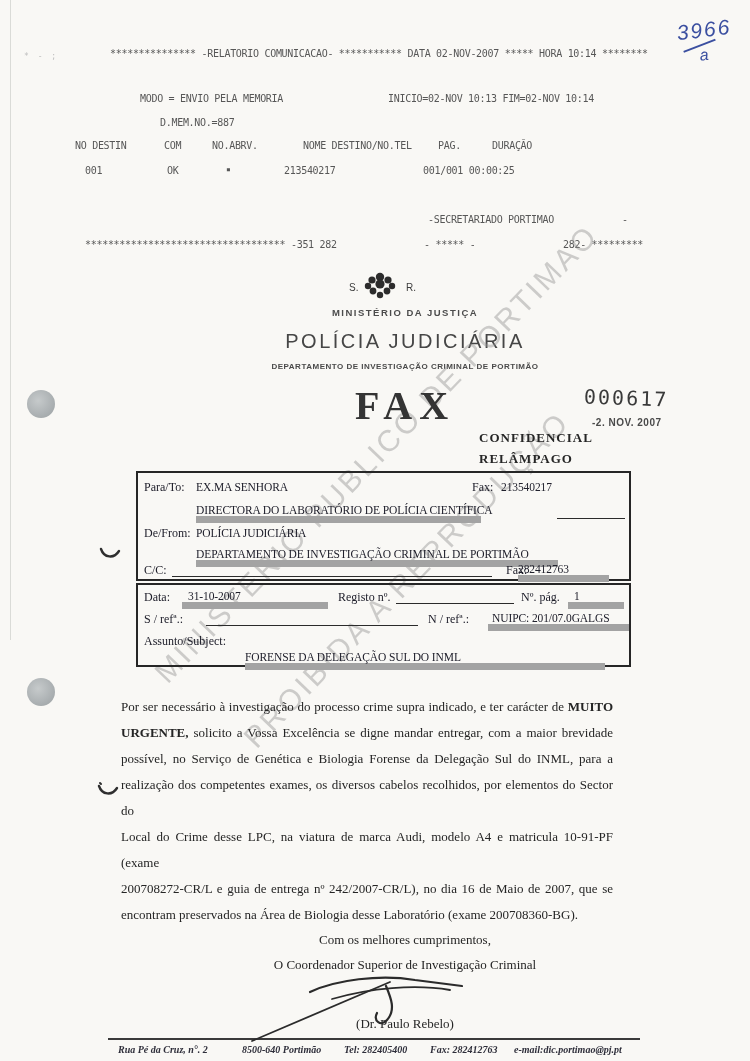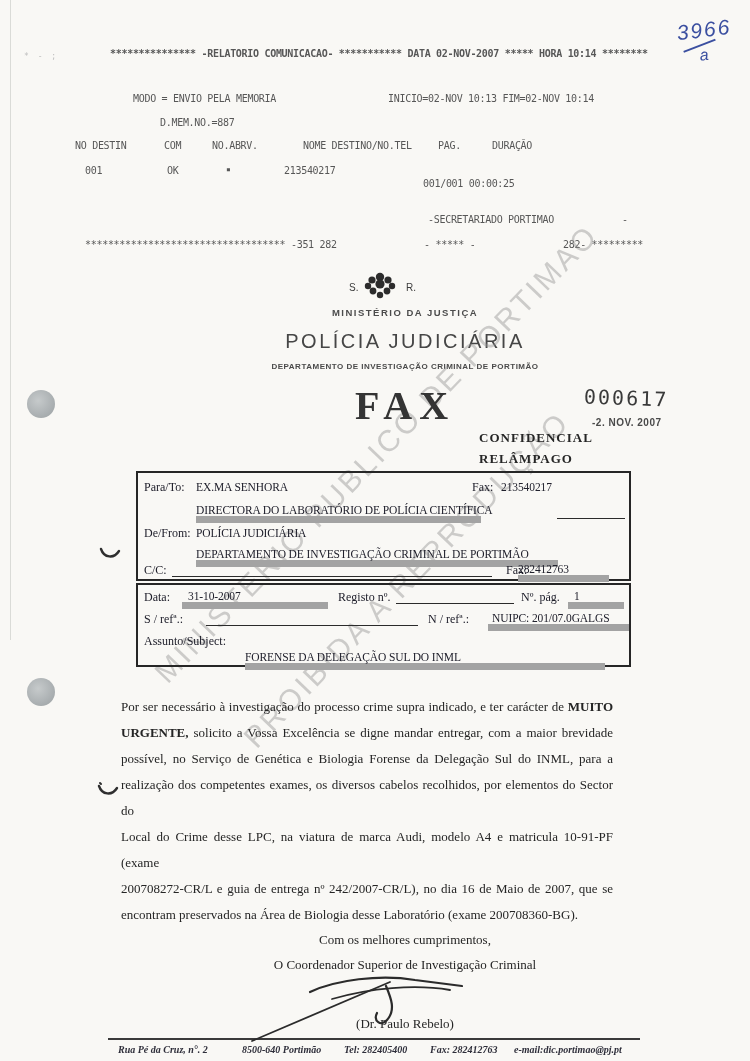--- a/index.html
+++ b/index.html
@@ -39,37 +39,37 @@
   svg{display:block;}
 </style>
 </head>
 <body>
 
 <div id="page">
 
   <div class="edge" style="left:10px;top:0;width:1px;height:640px;"></div>
 
   <div class="abs corner" style="left:24px;top:52px;">* - ;</div>
-  <div class="abs fx" style="left:110px;top:48px;font-weight:bold;">*************** -RELATORIO COMUNICACAO- *********** DATA 02-NOV-2007 ***** HORA 10:14 ********</div>
-  <div class="abs fx" style="left:133px;top:93px;">MODO = ENVIO PELA MEMORIA</div>
+  <div class="abs fx" style="left:110px;top:48px;">*************** -RELATORIO COMUNICACAO- *********** DATA 02-NOV-2007 ***** HORA 10:14 ********</div>
+  <div class="abs fx" style="left:140px;top:93px;">MODO = ENVIO PELA MEMORIA</div>
   <div class="abs fx" style="left:388px;top:93px;">INICIO=02-NOV 10:13    FIM=02-NOV 10:14</div>
   <div class="abs fx" style="left:160px;top:117px;">D.MEM.NO.=887</div>
 
   <div class="abs fx" style="left:75px;top:140px;">NO DESTIN</div>
   <div class="abs fx" style="left:164px;top:140px;">COM</div>
   <div class="abs fx" style="left:212px;top:140px;">NO.ABRV.</div>
   <div class="abs fx" style="left:303px;top:140px;">NOME DESTINO/NO.TEL</div>
   <div class="abs fx" style="left:438px;top:140px;">PAG.</div>
   <div class="abs fx" style="left:492px;top:140px;">DURAÇÃO</div>
 
   <div class="abs fx" style="left:85px;top:165px;">001</div>
   <div class="abs fx" style="left:167px;top:165px;">OK</div>
   <div class="abs fx" style="left:226px;top:165px;font-size:8px;">▪</div>
   <div class="abs fx" style="left:284px;top:165px;">213540217</div>
-  <div class="abs fx" style="left:423px;top:165px;margin-top:13px;">001/001 00:00:25</div>
+  <div class="abs fx" style="left:423px;top:165px;">001/001 00:00:25</div>
 
   <div class="abs fx" style="left:428px;top:214px;">-SECRETARIADO PORTIMAO</div>
   <div class="abs fx" style="left:622px;top:214px;">-</div>
   <div class="abs fx" style="left:85px;top:239px;">*********************************** -351 282</div>
   <div class="abs fx" style="left:424px;top:239px;">- ***** -</div>
   <div class="abs fx" style="left:563px;top:239px;">282- *********</div>
 
   <div class="hand" style="left:678px;top:18px;">
     <div style="font-size:21px;letter-spacing:2px;">3966</div>
     <div style="width:34px;border-top:2px solid #3b4fa0;margin:2px 0 0 4px;transform:rotate(-14deg);"></div>

